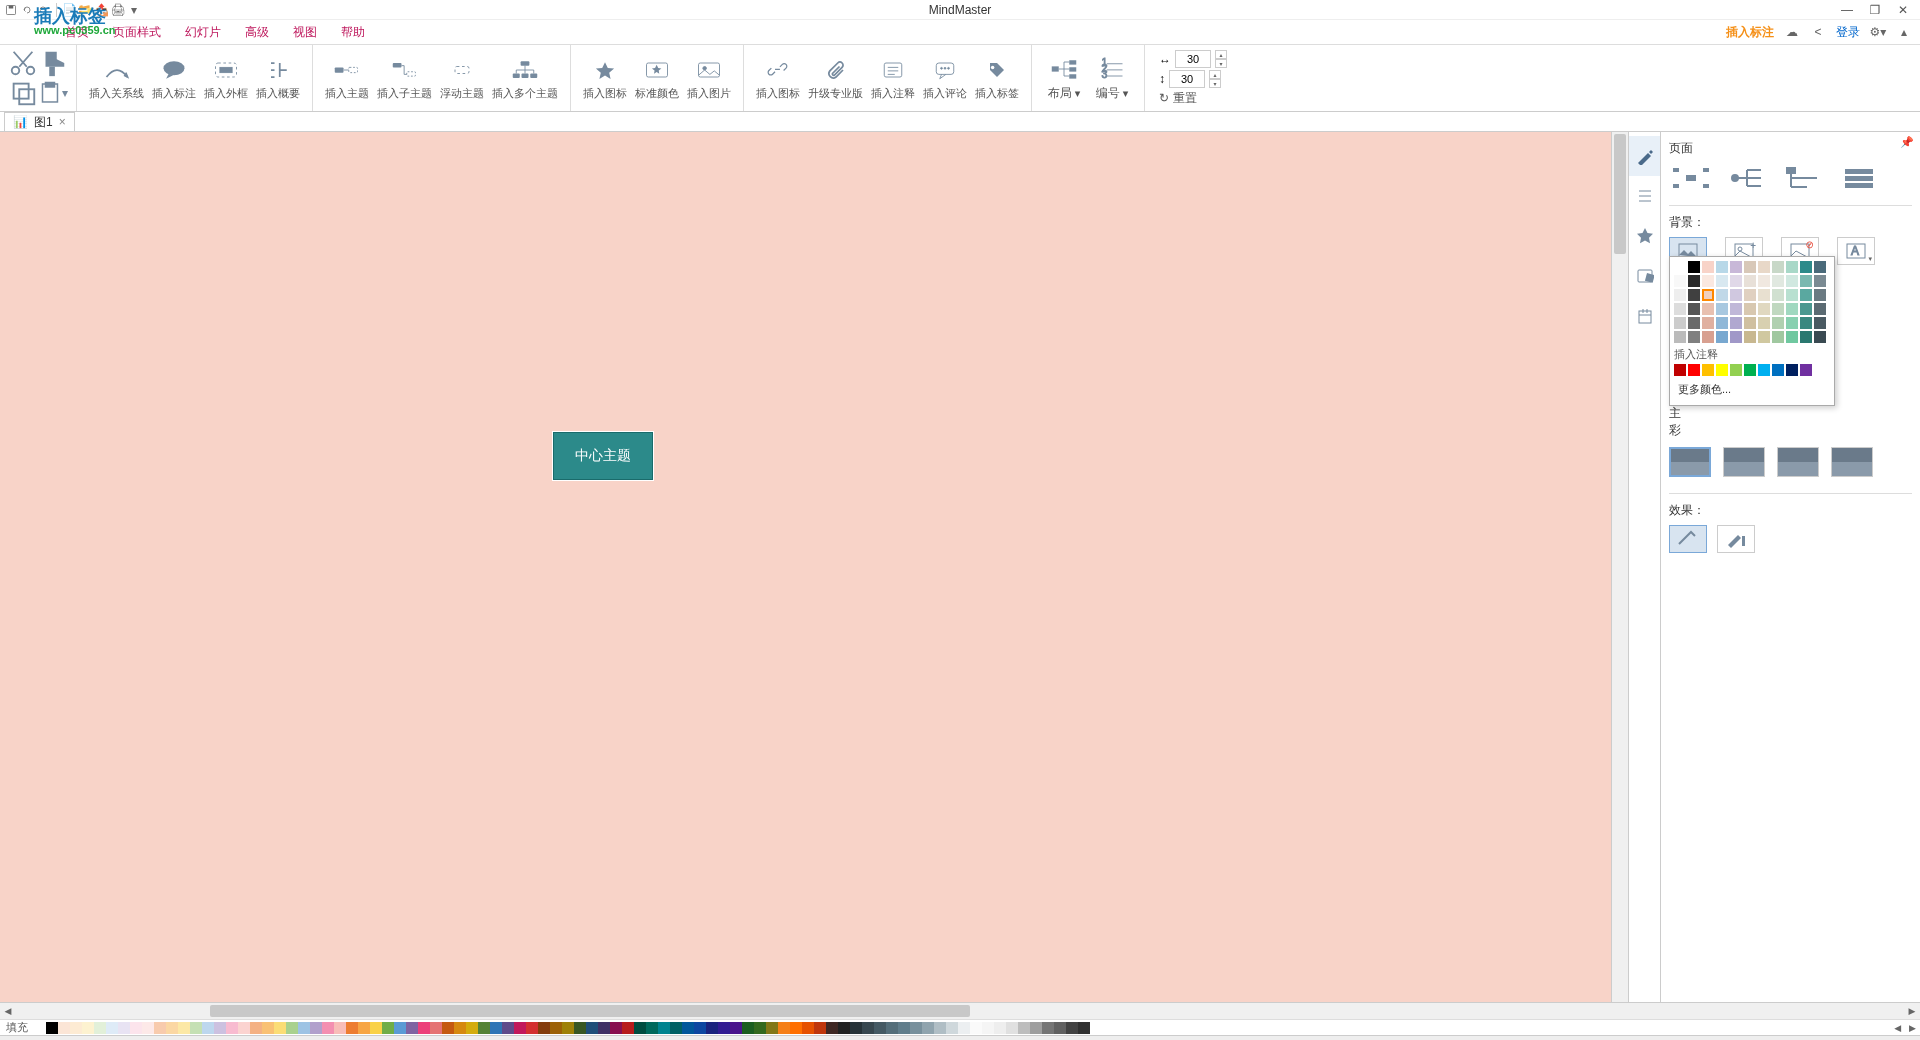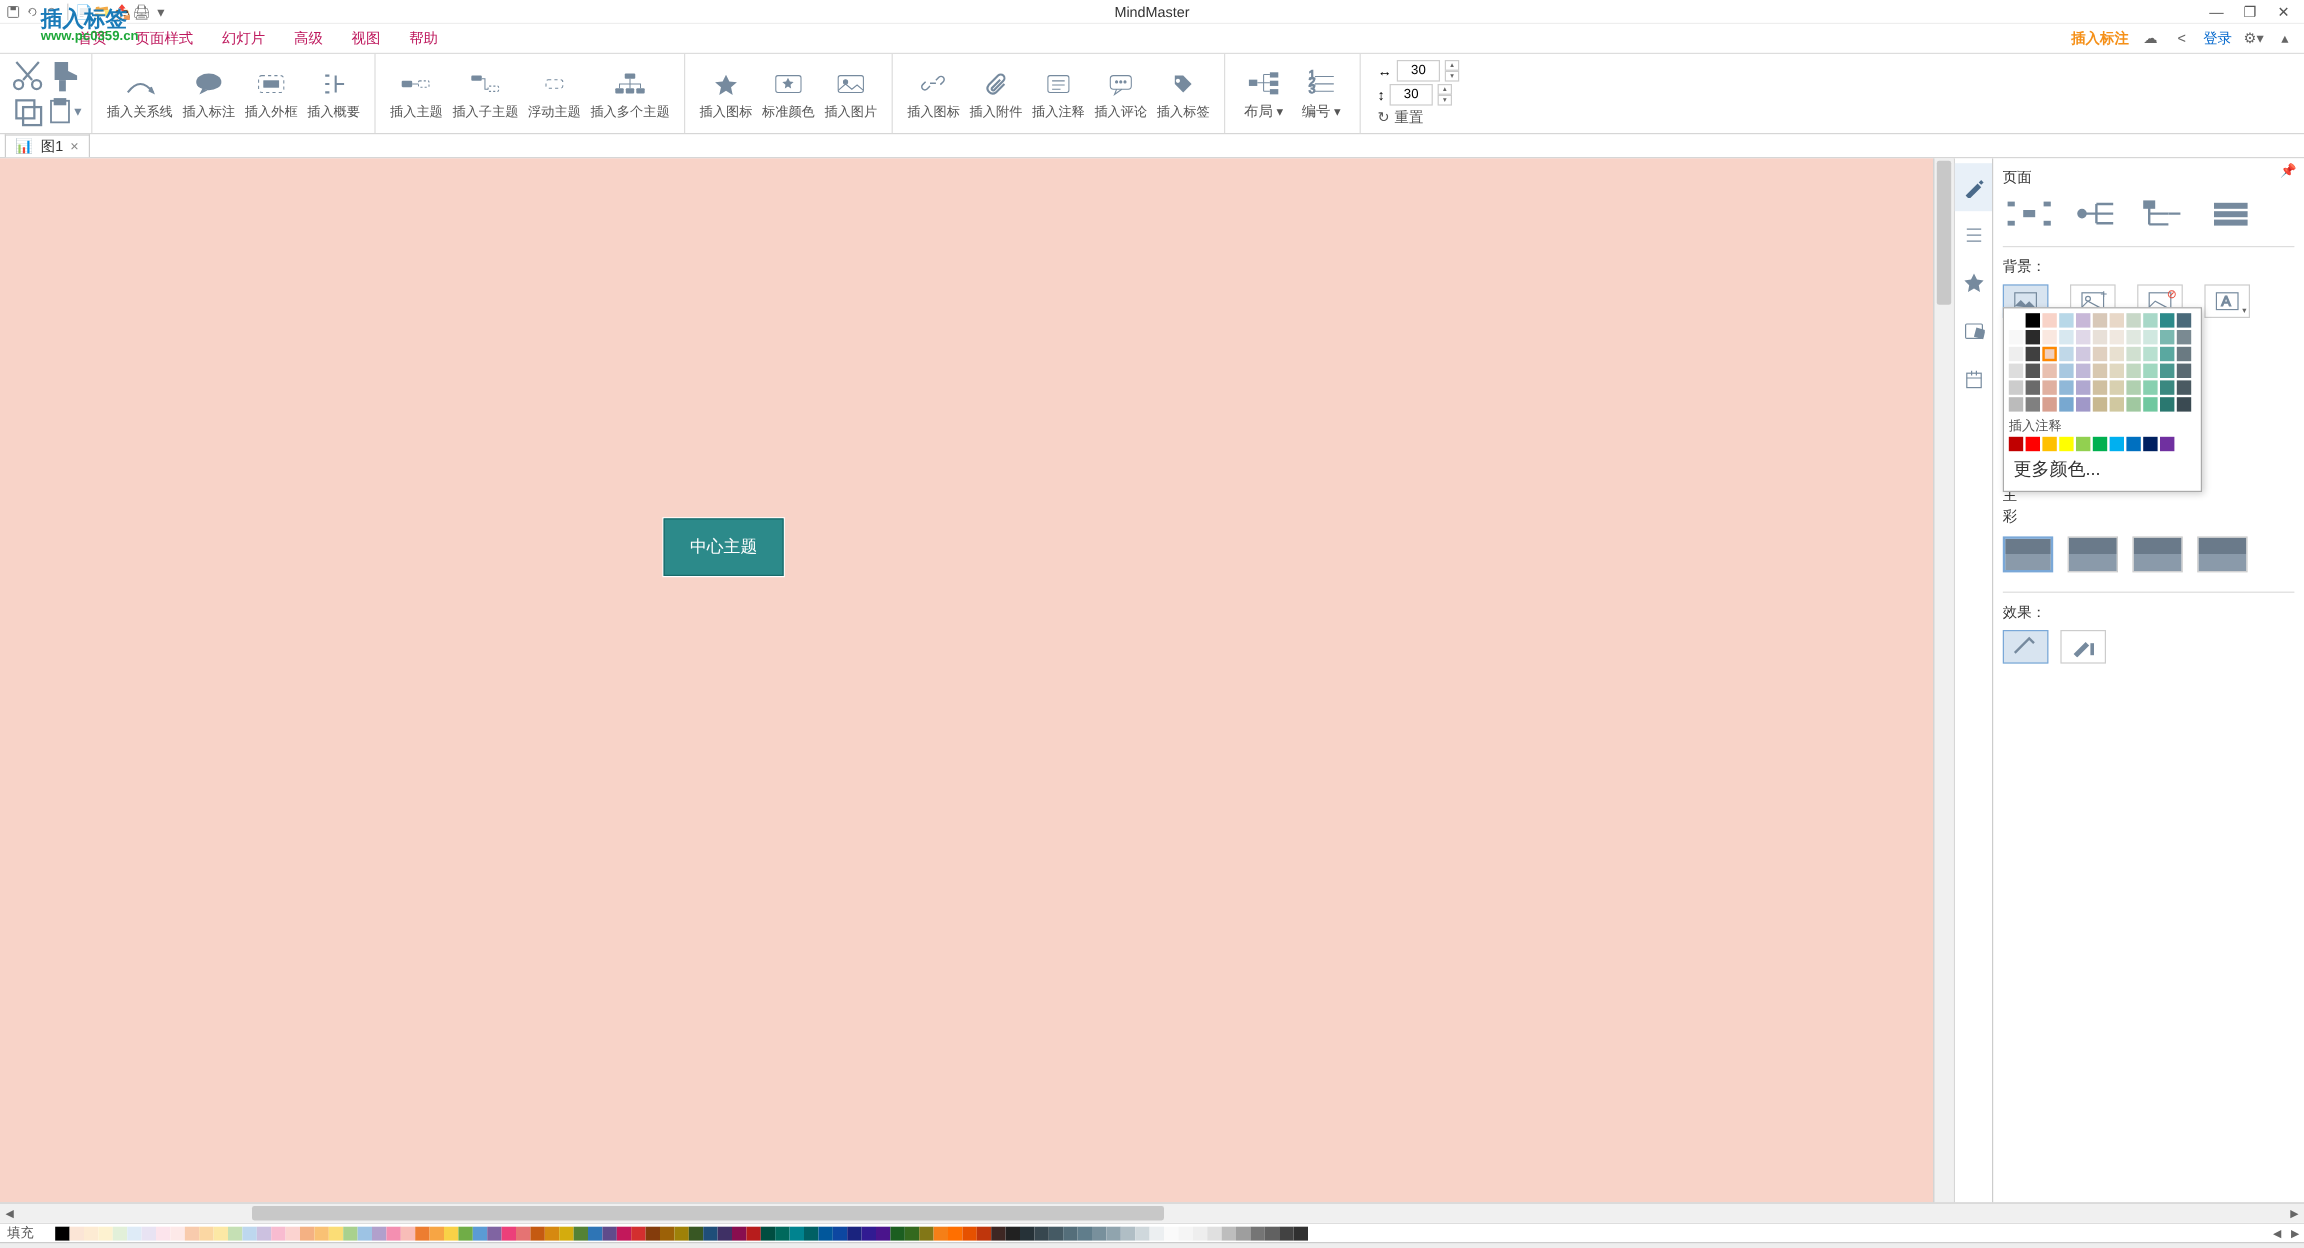--- a/index.html
+++ b/index.html
@@ -50,21 +50,21 @@
 .section-label{color:#333;margin:8px 0 6px}
 .bg-options{display:flex;gap:18px;margin-bottom:8px}
 .bg-opt{width:38px;height:28px;border:1px solid #ccc;display:flex;align-items:center;justify-content:center;color:#768a9e;cursor:pointer;position:relative}
 .bg-opt.active{background:#d8e4f0;border-color:#7aa8d8}
 .bg-opt .dd{position:absolute;right:2px;bottom:1px;font-size:7px;color:#666}
 .color-popup{position:absolute;left:8px;top:124px;width:166px;background:#fff;border:1px solid #aaa;box-shadow:2px 2px 6px rgba(0,0,0,.2);z-index:100;padding:4px}
 .color-row{display:flex;gap:2px;margin-bottom:2px}
 .color-sw{width:12px;height:12px;cursor:pointer;border:1px solid transparent}
 .color-sw.selected{border:2px solid #f80;width:12px;height:12px}
 .popup-label{font-size:11px;color:#555;margin:4px 0 2px}
-.popup-more{font-size:15px;color:#333;padding:4px;cursor:pointer}
+.popup-more{font-size:11px;color:#333;padding:4px;cursor:pointer}
 .theme-grid{display:flex;gap:12px;margin-top:8px}
 .theme-item{width:42px;height:30px;background:linear-gradient(#6a7a8a 50%,#8a9aaa 50%);border:1px solid #ccc;cursor:pointer}
 .theme-item.active{border:2px solid #7aa8d8}
 .effect-btns{display:flex;gap:10px;margin-top:6px}
 .effect-btn{width:38px;height:28px;border:1px solid #ccc;display:flex;align-items:center;justify-content:center;color:#768a9e;cursor:pointer}
 .effect-btn.active{background:#d8e4f0;border-color:#7aa8d8}
 .hscroll-bar{height:17px;background:#f0f0f0;border-top:1px solid #ccc;display:flex;align-items:center;position:relative}
 .hscroll-thumb{position:absolute;left:210px;width:760px;top:2px;bottom:2px;background:#c8c8c8;border-radius:2px}
 .hscroll-arrow{width:16px;height:15px;display:flex;align-items:center;justify-content:center;color:#666;font-size:9px;cursor:pointer}
 .palette{height:16px;display:flex;align-items:center;background:#fff;border-top:1px solid #ddd}
@@ -282,21 +282,21 @@
           </svg>
         </div>
         <span class="ribbon-label">插入图标</span>
       </div>
     <div class="ribbon-btn">
         <div class="ribbon-icon">
           <svg viewBox="0 0 32 24" fill="none" stroke="currentColor" stroke-width="2">
             <path d="M20 10l-8 8a5 5 0 01-7-7l9-9a3 3 0 015 5l-9 9a1.5 1.5 0 01-2-2l8-8" transform="translate(4,2)"></path>
           </svg>
         </div>
-        <span class="ribbon-label">插入附件</span>
+        <span class="ribbon-label">升级专业版</span>
       </div>
     <div class="ribbon-btn">
         <div class="ribbon-icon">
           <svg viewBox="0 0 32 24" fill="none" stroke="currentColor">
             <rect x="6" y="4" width="20" height="16" rx="2"></rect>
             <line x1="10" y1="9" x2="22" y2="9"></line>
             <line x1="10" y1="13" x2="22" y2="13"></line>
             <line x1="10" y1="17" x2="18" y2="17"></line>
           </svg>
         </div>

